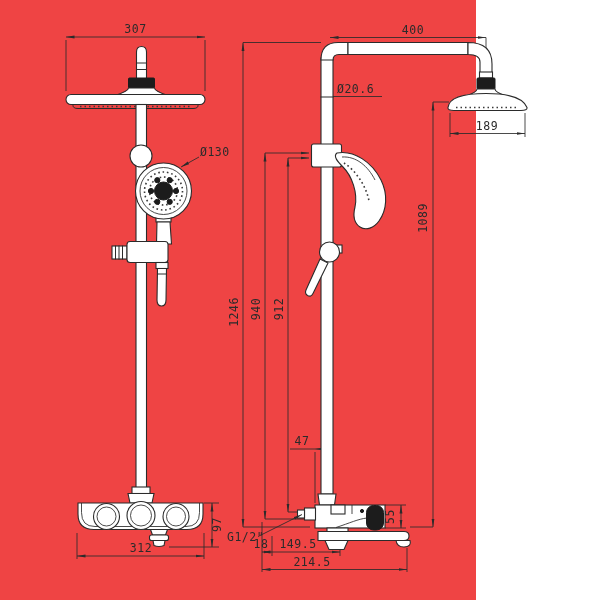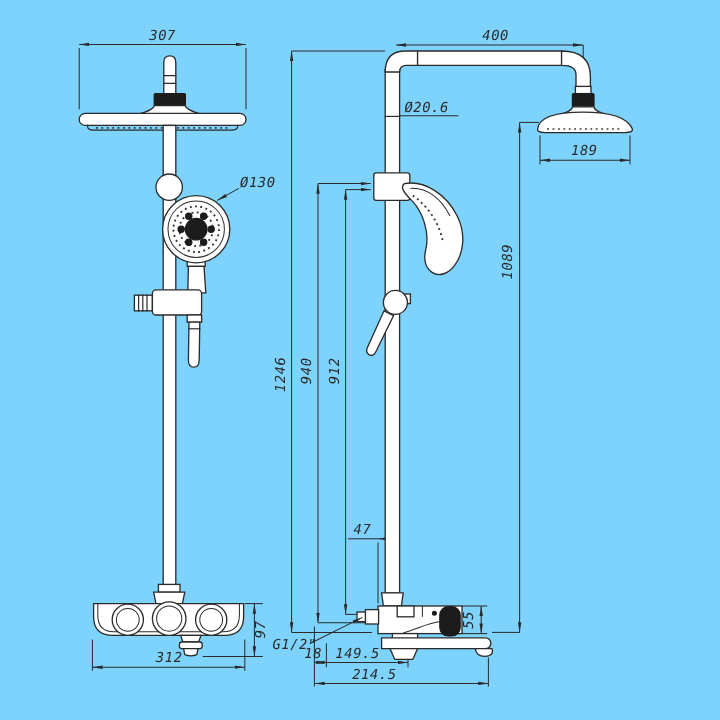--- a/index.html
+++ b/index.html
@@ -1,16 +1,16 @@
 <!DOCTYPE html>
 <html><head>
 <meta charset="utf-8">
 <style>
   html,body{margin:0;padding:0;background:#ffffff;}
-  .canvas{width:600px;height:600px;background:#7dd3fc;position:relative;font-family:"DejaVu Sans Mono","Liberation Mono",monospace;font-style:italic;}
+  .canvas{width:476px;height:600px;background:#ef4444;position:relative;font-family:"DejaVu Sans Mono","Liberation Mono",monospace;}
   svg{display:block;}
   .ln{stroke:#2b2b2b;stroke-width:1;fill:none;stroke-linecap:square;}
   .thin{stroke:#2b2b2b;stroke-width:0.85;fill:none;}
   .fx{stroke:#2b2b2b;stroke-width:1.1;fill:#ffffff;}
   .dk{fill:#1c1c1c;stroke:#1c1c1c;}
   .dots{stroke:#3a3a3a;stroke-width:1.6;fill:none;stroke-dasharray:1.6,2.8;}
   .noz{stroke:#3a3a3a;stroke-width:1.4;fill:none;stroke-dasharray:1.5,3;}
   text{font-family:"DejaVu Sans Mono","Liberation Mono",monospace;font-size:11.5px;fill:#2b2b2b;letter-spacing:0.5px;}
 </style>
 </head>

